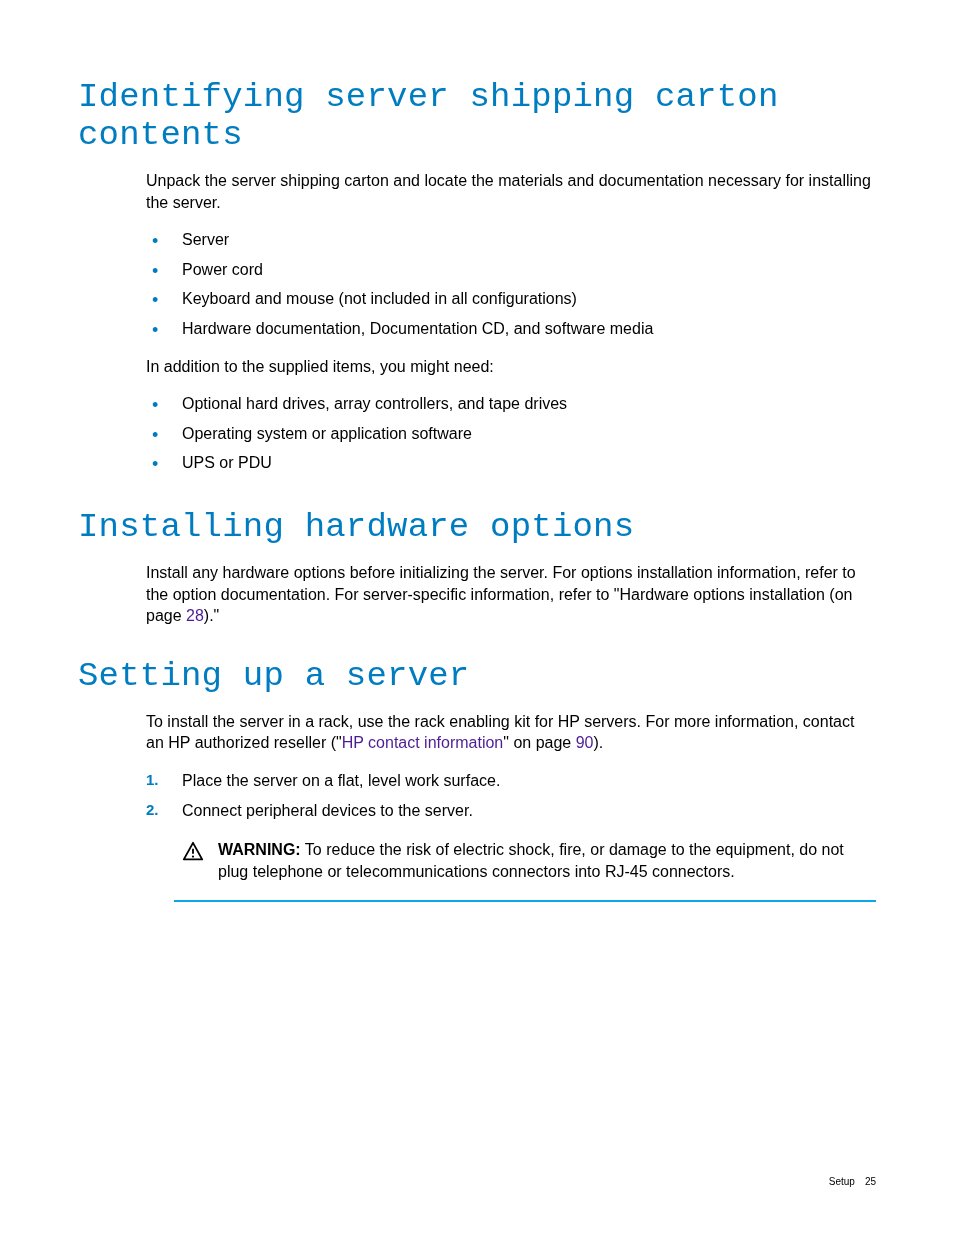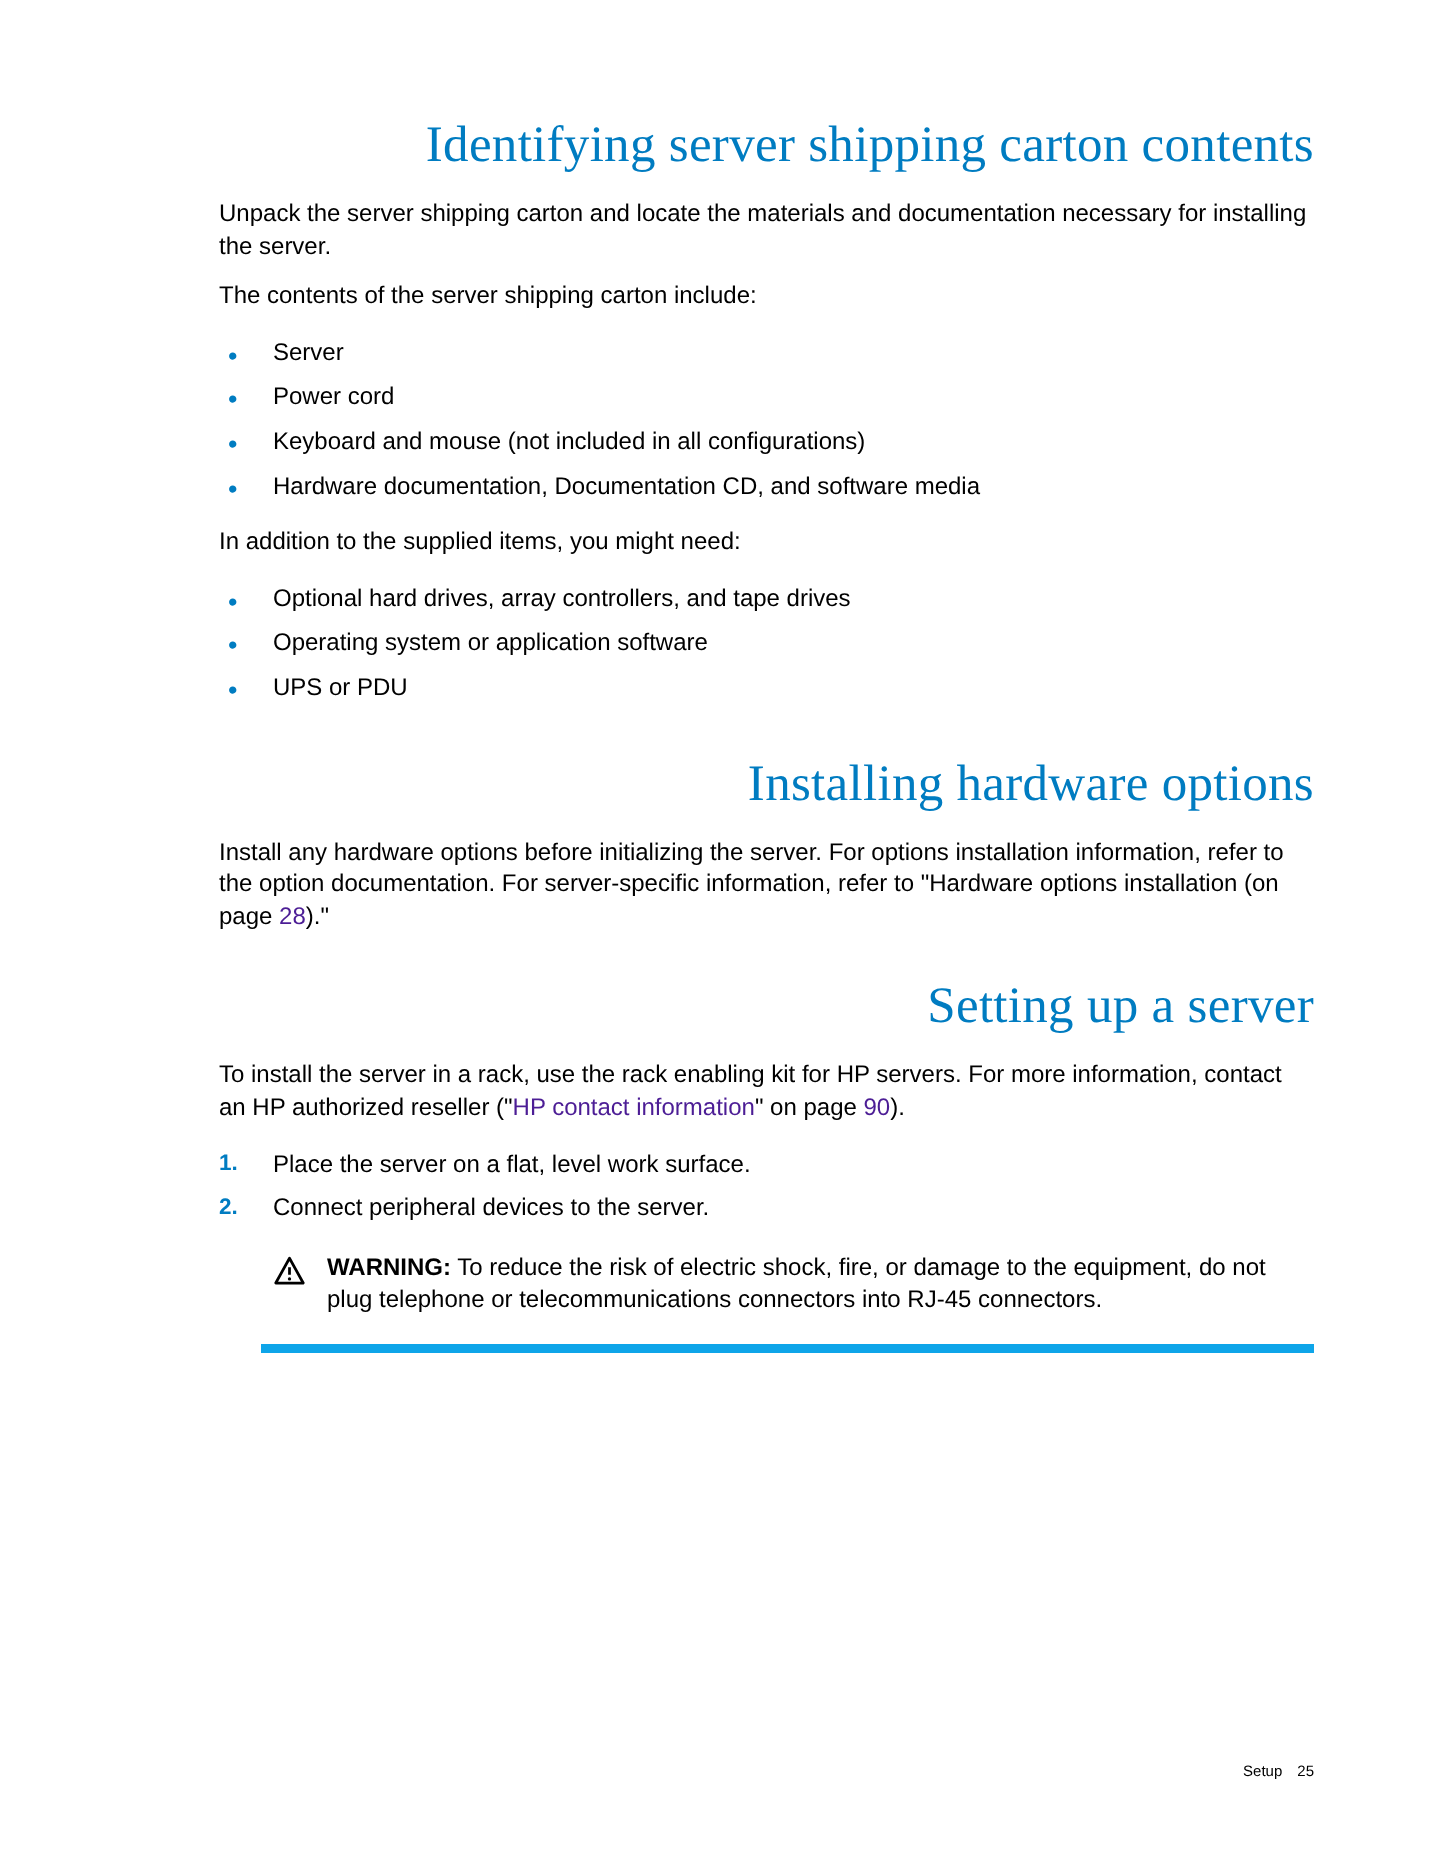--- a/index.html
+++ b/index.html
@@ -13,27 +13,26 @@
     position: relative;
     background: #fff;
   }
   .page {
     position: absolute;
     inset: 0;
     padding: 78px 78px 0 78px;
     box-sizing: border-box;
   }
   h1 {
-    font-family: Liberation Serif, serif;
+    font-family: Liberation Mono, monospace;
     font-weight: 300;
     color: #007cc1;
     font-size: 34px;
     margin: 0 0 16px 0;
     letter-spacing: 0.2px;
-    text-align: right;
   }
   .indent {
     margin-left: 68px;
   }
   p {
     font-size: 16px;
     line-height: 1.35;
     margin: 0 0 12px 0;
   }
   ul.bullets {
@@ -76,21 +75,21 @@
     color: #007cc1;
     font-weight: bold;
     font-size: 15px;
   }
   .link {
     color: #4c1d95;
   }
   .warning-box {
     margin-left: 28px;
     padding: 6px 8px 18px 8px;
-    border-bottom: 6px solid #0ea5e9;
+    border-bottom: 2px solid #0ea5e9;
     display: flex;
     align-items: flex-start;
     gap: 14px;
   }
   .warning-icon {
     flex: 0 0 auto;
     width: 22px;
     height: 22px;
     margin-top: 2px;
   }
@@ -109,21 +108,20 @@
   .footer .sec { margin-right: 10px; }
 </style>
 </head>
 <body>
 
 <div class="page">
 
   <h1>Identifying server shipping carton contents</h1>
   <div class="indent">
     <p>Unpack the server shipping carton and locate the materials and documentation necessary for installing the server.</p>
-    <p>The contents of the server shipping carton include:</p>
     <ul class="bullets">
       <li>Server</li>
       <li>Power cord</li>
       <li>Keyboard and mouse (not included in all configurations)</li>
       <li>Hardware documentation, Documentation CD, and software media</li>
     </ul>
     <p>In addition to the supplied items, you might need:</p>
     <ul class="bullets">
       <li>Optional hard drives, array controllers, and tape drives</li>
       <li>Operating system or application software</li>

